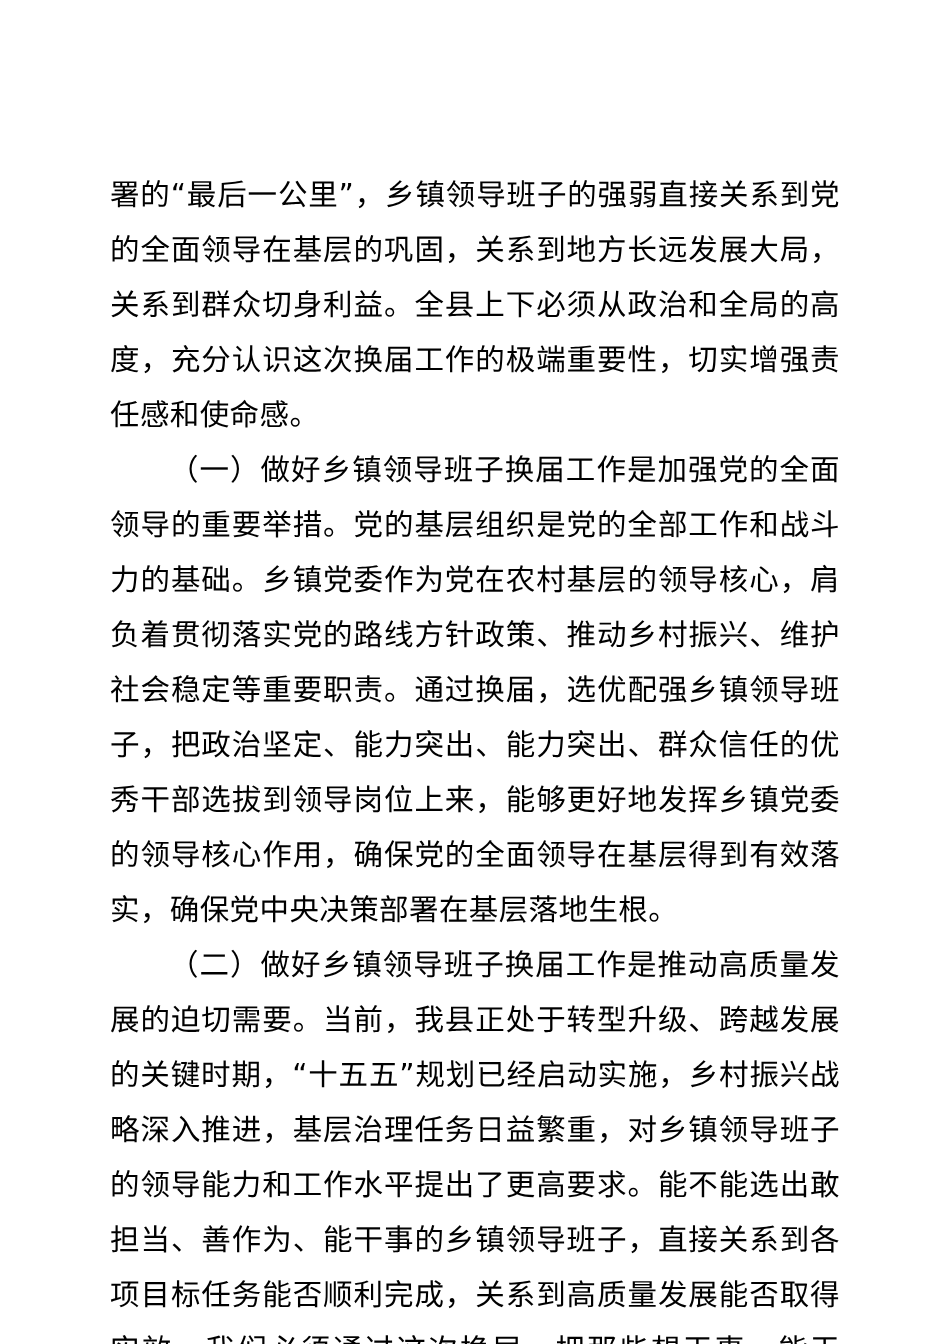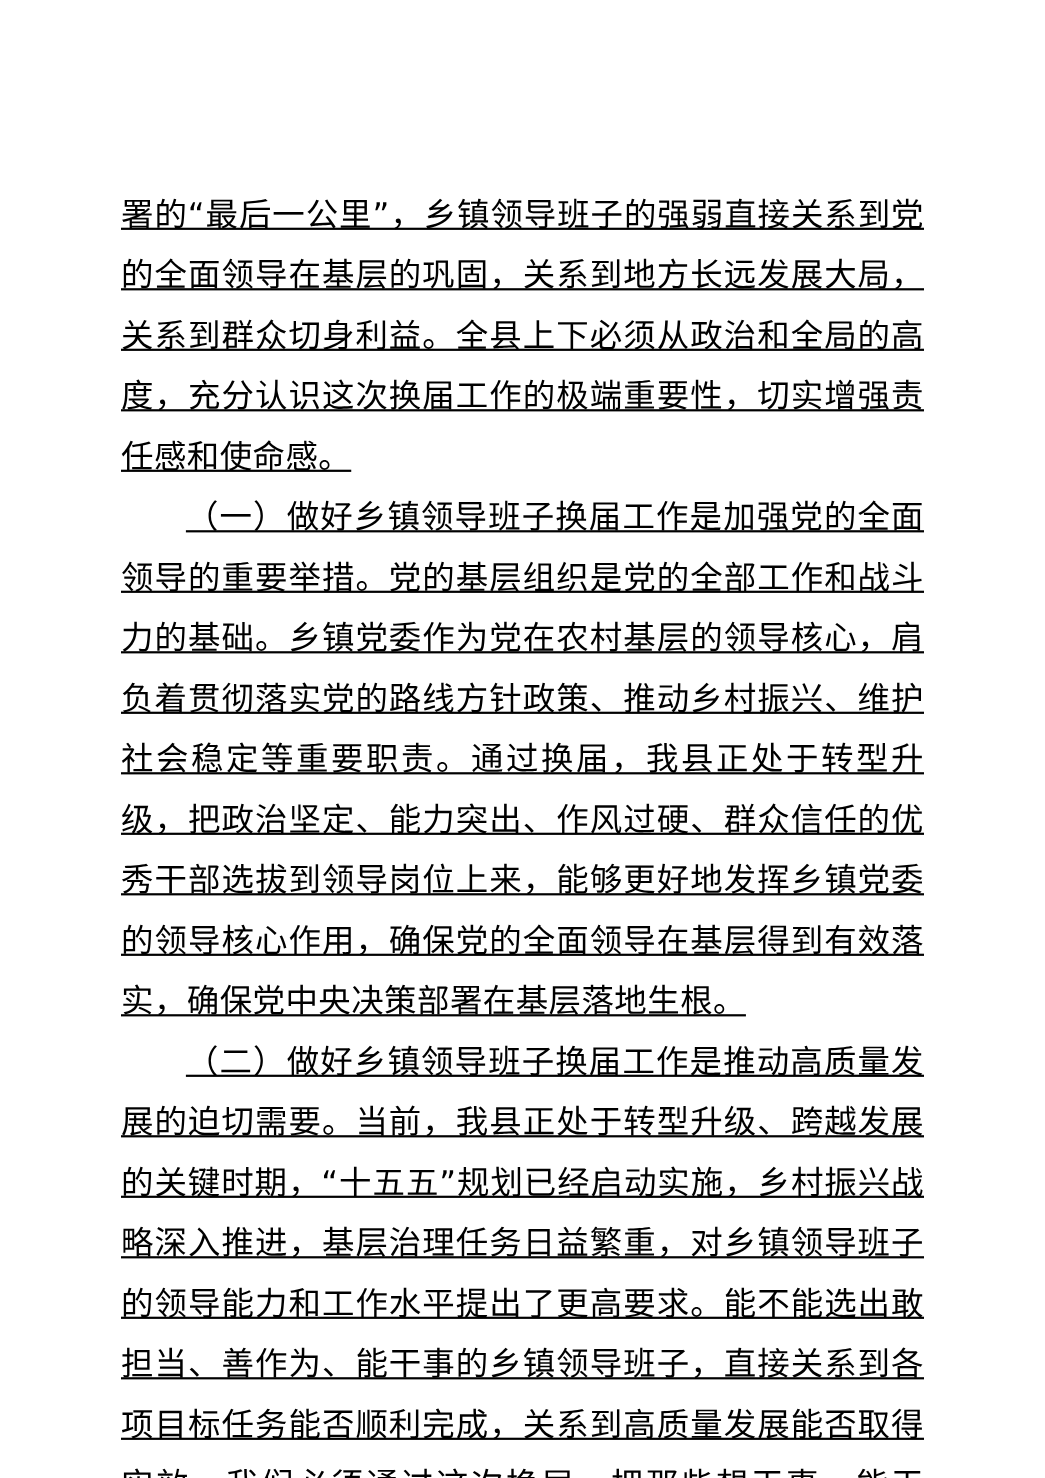--- a/index.html
+++ b/index.html
@@ -13,21 +13,20 @@
     font-family: "DejaVu Sans", "Liberation Sans", sans-serif;
     color: #000000;
     overflow: hidden;
   }
   .page {
     box-sizing: border-box;
     width: 950px;
     height: 1344px;
     padding: 168px 110px 0 110px;
     background: #ffffff;
-    text-decoration: underline;
   }
   .doc-body {
     font-size: 29.5px;
     line-height: 55px;
     text-align: justify;
     text-justify: inter-ideograph;
     letter-spacing: 0.4px;
   }
   .para {
     margin: 0;
@@ -36,16 +35,16 @@
   .para.indent {
     text-indent: 2em;
   }
 </style>
 </head>
 <body>
 
 <div class="page">
   <div class="doc-body">
     <p class="para">署的“最后一公里”，乡镇领导班子的强弱直接关系到党的全面领导在基层的巩固，关系到地方长远发展大局，关系到群众切身利益。全县上下必须从政治和全局的高度，充分认识这次换届工作的极端重要性，切实增强责任感和使命感。</p>
-    <p class="para indent">（一）做好乡镇领导班子换届工作是加强党的全面领导的重要举措。党的基层组织是党的全部工作和战斗力的基础。乡镇党委作为党在农村基层的领导核心，肩负着贯彻落实党的路线方针政策、推动乡村振兴、维护社会稳定等重要职责。通过换届，我县正处于转型升级，把政治坚定、能力突出、作风过硬、群众信任的优秀干部选拔到领导岗位上来，能够更好地发挥乡镇党委的领导核心作用，确保党的全面领导在基层得到有效落实，确保党中央决策部署在基层落地生根。</p>
+    <p class="para indent">（一）做好乡镇领导班子换届工作是加强党的全面领导的重要举措。党的基层组织是党的全部工作和战斗力的基础。乡镇党委作为党在农村基层的领导核心，肩负着贯彻落实党的路线方针政策、推动乡村振兴、维护社会稳定等重要职责。通过换届，选优配强乡镇领导班子，把政治坚定、能力突出、能力突出、群众信任的优秀干部选拔到领导岗位上来，能够更好地发挥乡镇党委的领导核心作用，确保党的全面领导在基层得到有效落实，确保党中央决策部署在基层落地生根。</p>
     <p class="para indent">（二）做好乡镇领导班子换届工作是推动高质量发展的迫切需要。当前，我县正处于转型升级、跨越发展的关键时期，“十五五”规划已经启动实施，乡村振兴战略深入推进，基层治理任务日益繁重，对乡镇领导班子的领导能力和工作水平提出了更高要求。能不能选出敢担当、善作为、能干事的乡镇领导班子，直接关系到各项目标任务能否顺利完成，关系到高质量发展能否取得实效。我们必须通过这次换届，把那些想干事、能干事、干成事的优秀干部选出来、用起来，为高质量发</p>
   </div>
 </div>
 
 </body></html>

